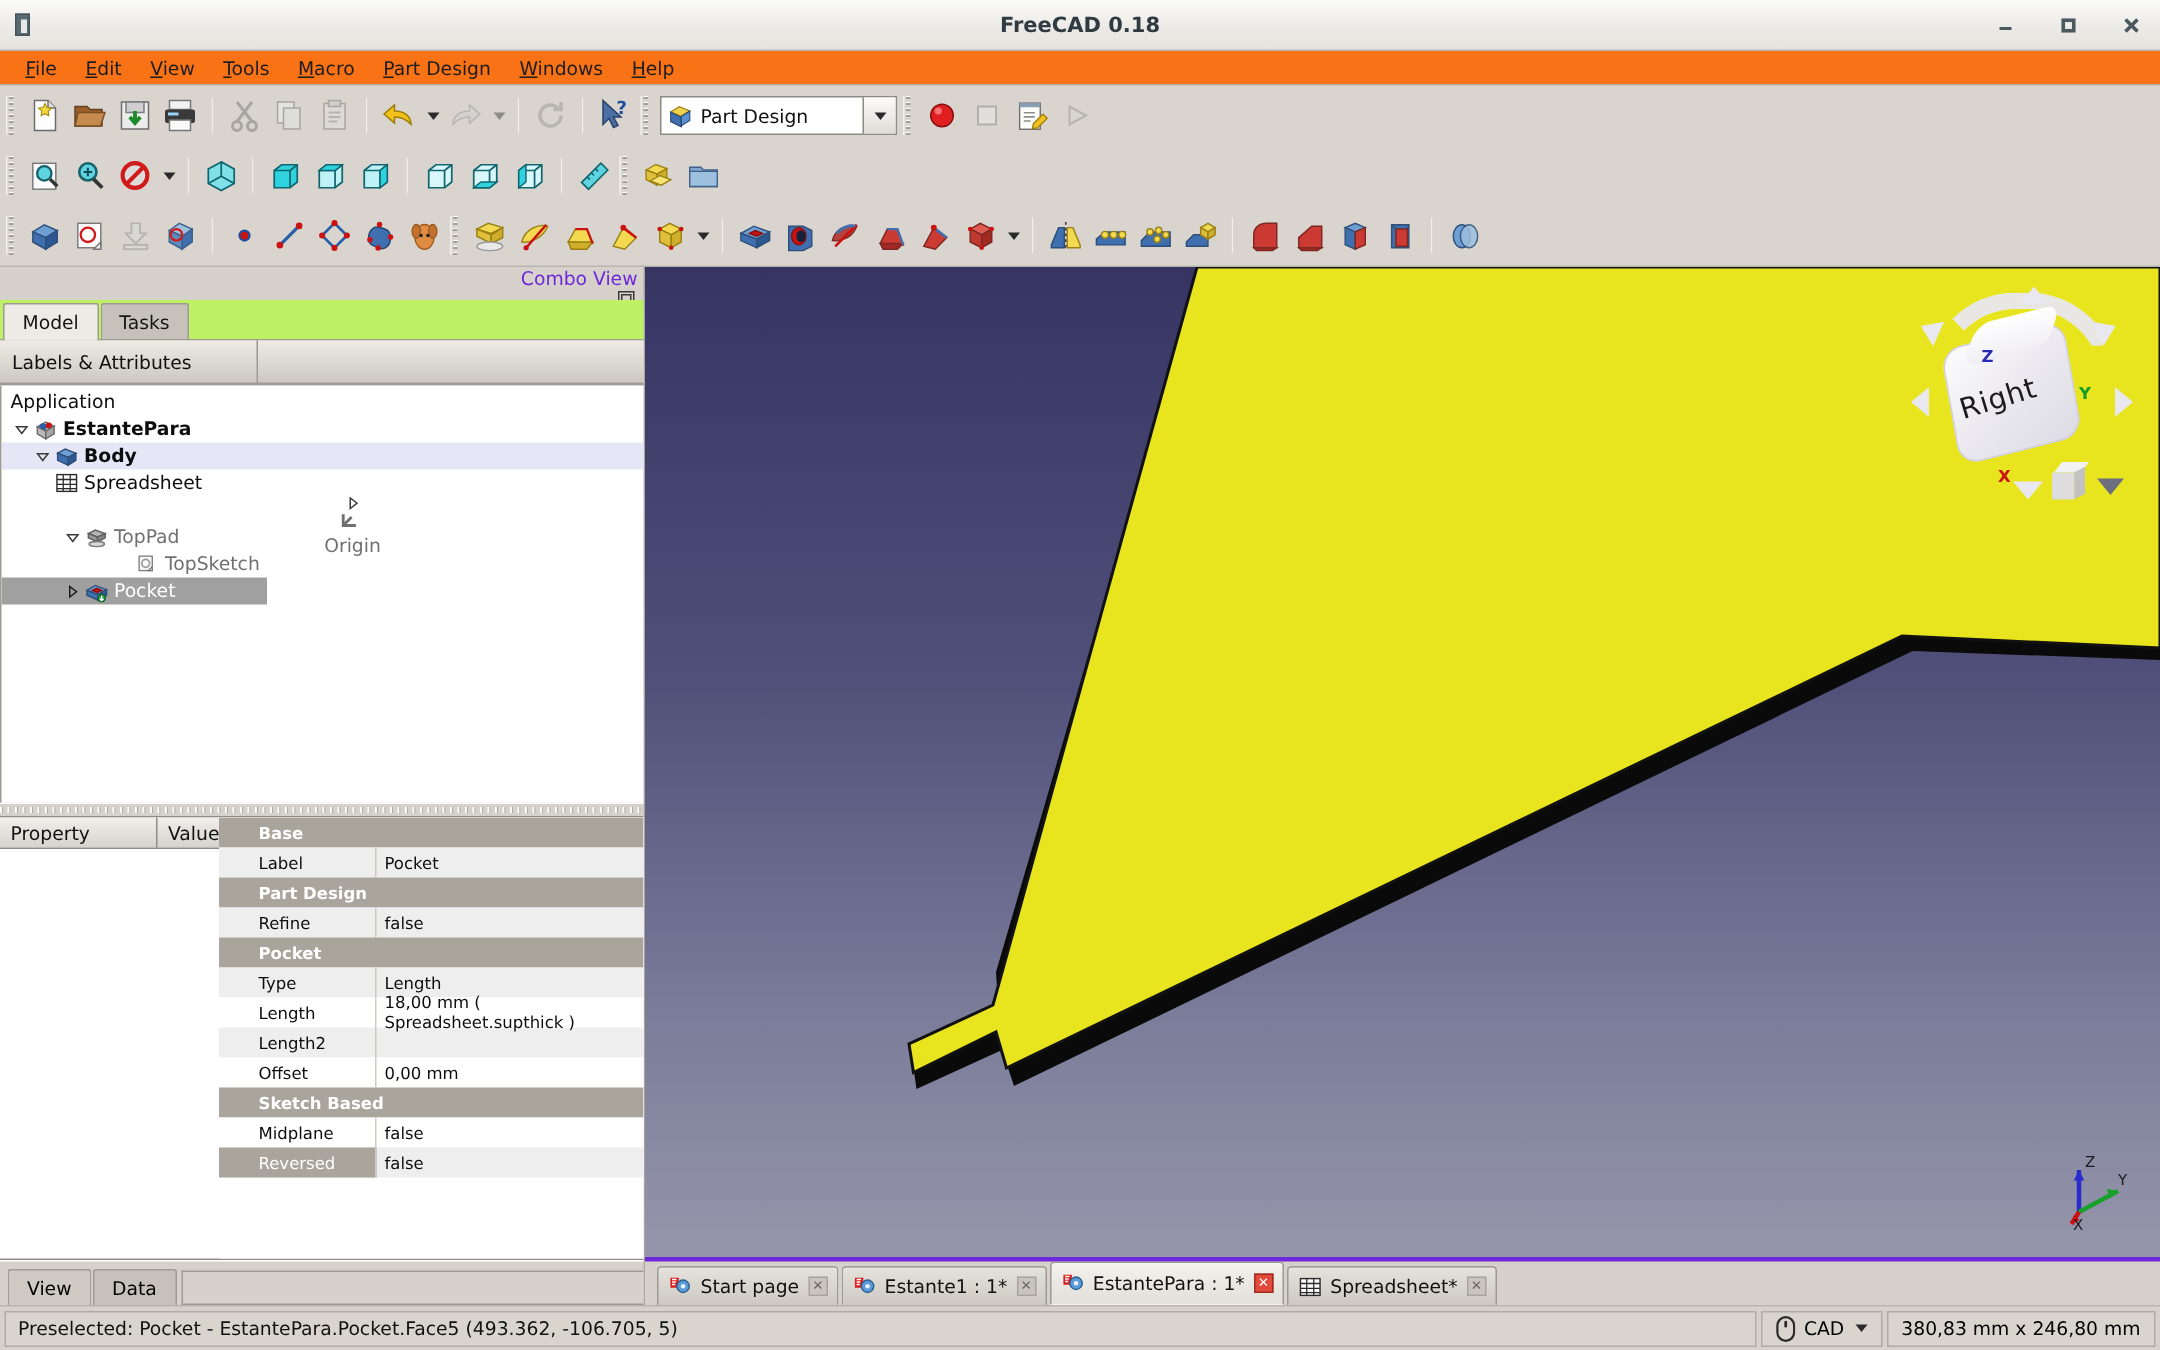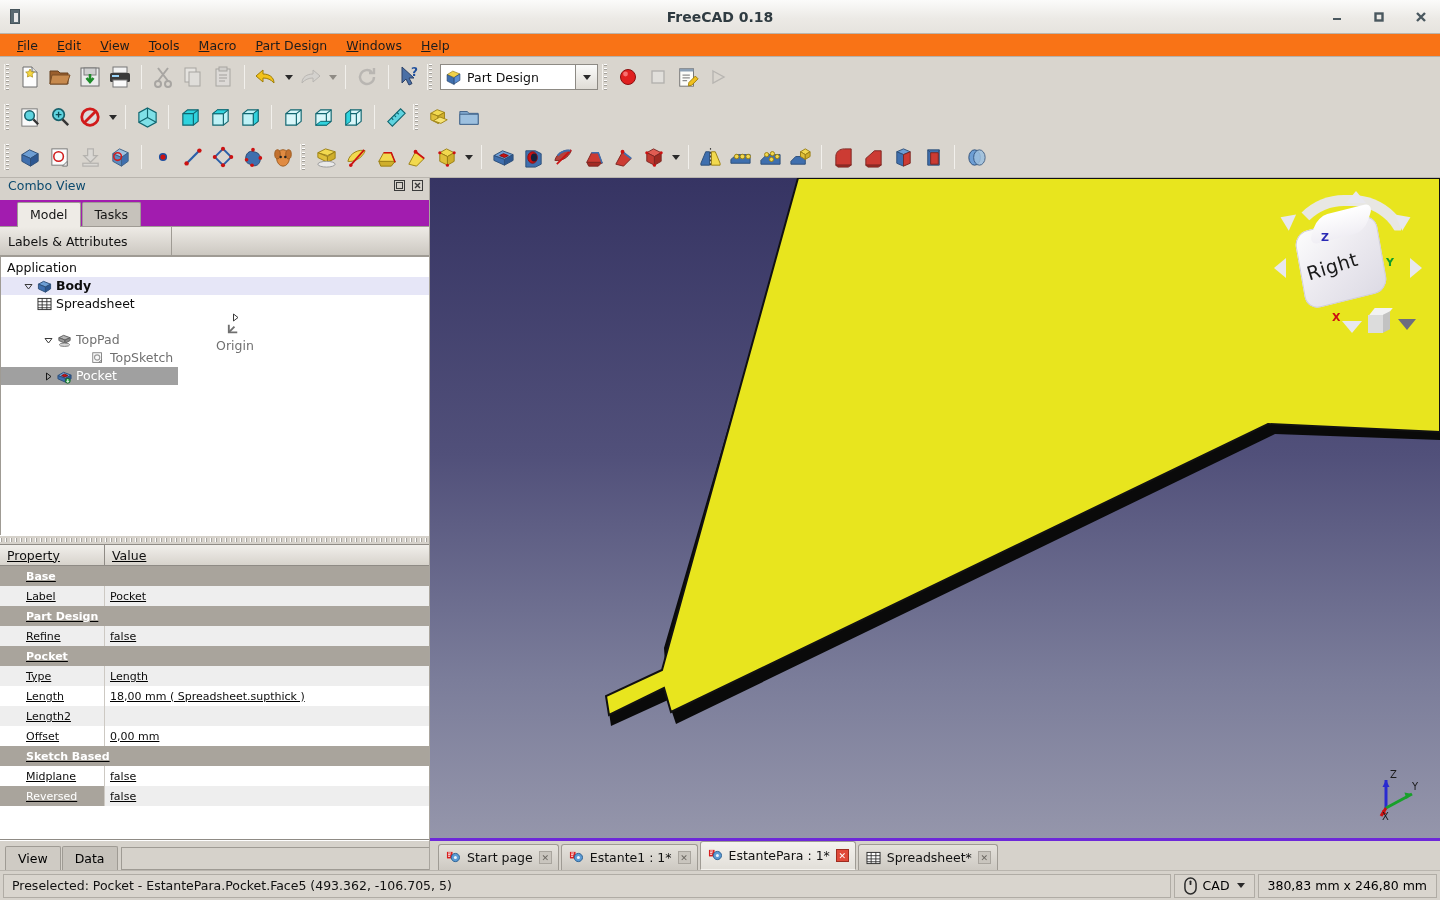--- a/index.html
+++ b/index.html
@@ -72,29 +72,29 @@
     background: linear-gradient(to bottom,#fbfbfa,#dfdcd6); border-left: 1px solid #8d8a84;
     display:flex; align-items:center; justify-content:center;
   }
 
   
   .main { flex: 1 1 auto; display: flex; min-height: 0; }
 
   
   .combo { width: 430px; flex: 0 0 430px; display: flex; flex-direction: column;
            background: #d6d2cb; border-right: 1px solid #a9a59e; min-height:0; }
-  .combo-title { height: 22px; display: flex; align-items: flex-start; padding: 0 4px 0 8px;
-                 font-size: 12.5px; color: #0c4a6e; }
+  .combo-title { height: 22px; display: flex; align-items: flex-end; padding: 0 4px 0 8px;
+                 font-size: 12.5px; color: #6d28d9; flex-direction: column; }
   .combo-title .spacer { flex: 1; }
   .dockbtn { width: 15px; height: 15px; margin-left: 3px; display:flex; align-items:center;
              justify-content:center; color:#333; cursor: default; }
   .dockbtn svg { display:block; }
 
-  .tabs-row { height: 27px; display: flex; align-items: flex-end; padding-left: 17px;
-              border-bottom: 1px solid #9f9b94; background: #a21caf; }
+  .tabs-row { height: 27px; display: flex; align-items: flex-end; padding-left: 2px;
+              border-bottom: 1px solid #9f9b94; background: #bef264; }
   .vtab { padding: 4px 12px 4px 12px; font-size: 12.5px; border: 1px solid #9f9b94;
           border-bottom: none; background: #c6c2bb; margin-right: 1px; cursor: default;
           border-radius: 2px 2px 0 0; color:#151515; }
   .vtab.active { background: #eeebe6; position: relative; top: 1px; padding-bottom: 5px; }
 
   .lblattr { height: 30px; display: flex; align-items: stretch; background: #d6d2cb;
              border-bottom: 1px solid #9f9b94; }
   .lblattr .hdr { width: 172px; display: flex; align-items: center; padding-left: 8px;
                   background: linear-gradient(to bottom,#eeebe6,#ccc8c1);
                   border: 1px solid #9f9b94; border-left:none; border-top:none; font-size: 12.5px; color:#111; }
@@ -112,22 +112,22 @@
   .tnode.sel-gray { background: #a0a0a0; color: #ffffff; }
   .tnode.dim .tlabel { color: #707070; }
 
   .splitter-h { height: 9px; background: #d6d2cb; display:flex; align-items:center; justify-content:center;
                 border-top: 1px solid #ffffff; cursor: row-resize; }
   .splitter-h .dots { width: 100%; height: 4px;
     background-image: repeating-linear-gradient(to right,#ffffff 0 1px,#a6a29c 1px 2px,transparent 2px 5px);
     background-size: 5px 4px; }
 
   
-  .propwrap { height: 296px; flex: 0 0 296px; display: flex; flex-direction: column;
-              border: 1px solid #8f8b85; border-right:none; border-left:none; background:#fff; min-height:0;text-decoration:underline;}
+  .propwrap { height: 296px; flex: 0 0 296px; display: flex; flex-direction: row;
+              border: 1px solid #8f8b85; border-right:none; border-left:none; background:#fff; min-height:0;}
   .prop-head { display: flex; height: 21px; background: linear-gradient(to bottom,#f1efeb,#d7d3cc);
                border-bottom: 1px solid #8f8b85; flex: 0 0 21px;}
   .prop-head .ph { font-size: 12.5px; color: #111; display:flex; align-items:center; padding-left:7px;
                    border-right: 1px solid #8f8b85; }
   .prop-head .ph.c1 { width: 105px; }
   .prop-head .ph.c2 { flex: 1; border-right: none; }
   .prop-body { flex: 1 1 auto; overflow: hidden; background:#fff; }
   .prow { display: flex; height: 20px; font-size: 11px; color: #0d0d0d; }
   .prow .pn { width: 105px; padding-left: 26px; display:flex; align-items:center;
               border-right: 1px solid #cdc9c3; }
@@ -757,20 +757,37 @@
         <div class="hdr">Labels &amp; Attributes</div>
         <div class="fill"></div>
       </div>
 
       <div class="tree">
 
         <div class="tnode" style="padding-left:6px;">
           <span class="tlabel">Application</span>
         </div>
 
+        <div class="tnode bold" style="padding-left:6px;">
+          <span class="arrow">
+            <svg width="9" height="9" viewBox="0 0 9 9">
+                <path d="M1 2.5h7L4.5 7z" fill="none" stroke="#3a3a3a" stroke-width="1"></path>
+              </svg>
+          </span>
+          <span class="ticon">
+            <svg width="15" height="15" viewBox="0 0 16 16">
+              <path d="M2 6l6-3.5L14 5.5 8 9z" fill="#d7d7d7" stroke="#6a6a6a"></path>
+              <circle cx="6" cy="6" r="2.6" fill="#2a5fa8"></circle>
+              <circle cx="10.2" cy="5" r="2.2" fill="#cc1111"></circle>
+              <path d="M2 6v5l6 3.5V9z" fill="#b9b9b9" stroke="#6a6a6a"></path>
+              <path d="M8 9v5.5L14 11V5.5z" fill="#a5a5a5" stroke="#6a6a6a"></path>
+            </svg>
+          </span>
+          <span class="tlabel">EstantePara</span>
+        </div>
 
         <div class="tnode bold sel-body" style="padding-left:20px;">
           <span class="arrow">
             <svg width="9" height="9" viewBox="0 0 9 9">
                 <path d="M1 2.5h7L4.5 7z" fill="none" stroke="#3a3a3a" stroke-width="1"></path>
               </svg>
           </span>
           <span class="ticon">
             <svg width="15" height="15" viewBox="0 0 16 16">
               <path d="M1.5 5.5L7 2.5l7.5 3-5.5 3z" fill="#6d9ed4" stroke="#2e4f79"></path>

